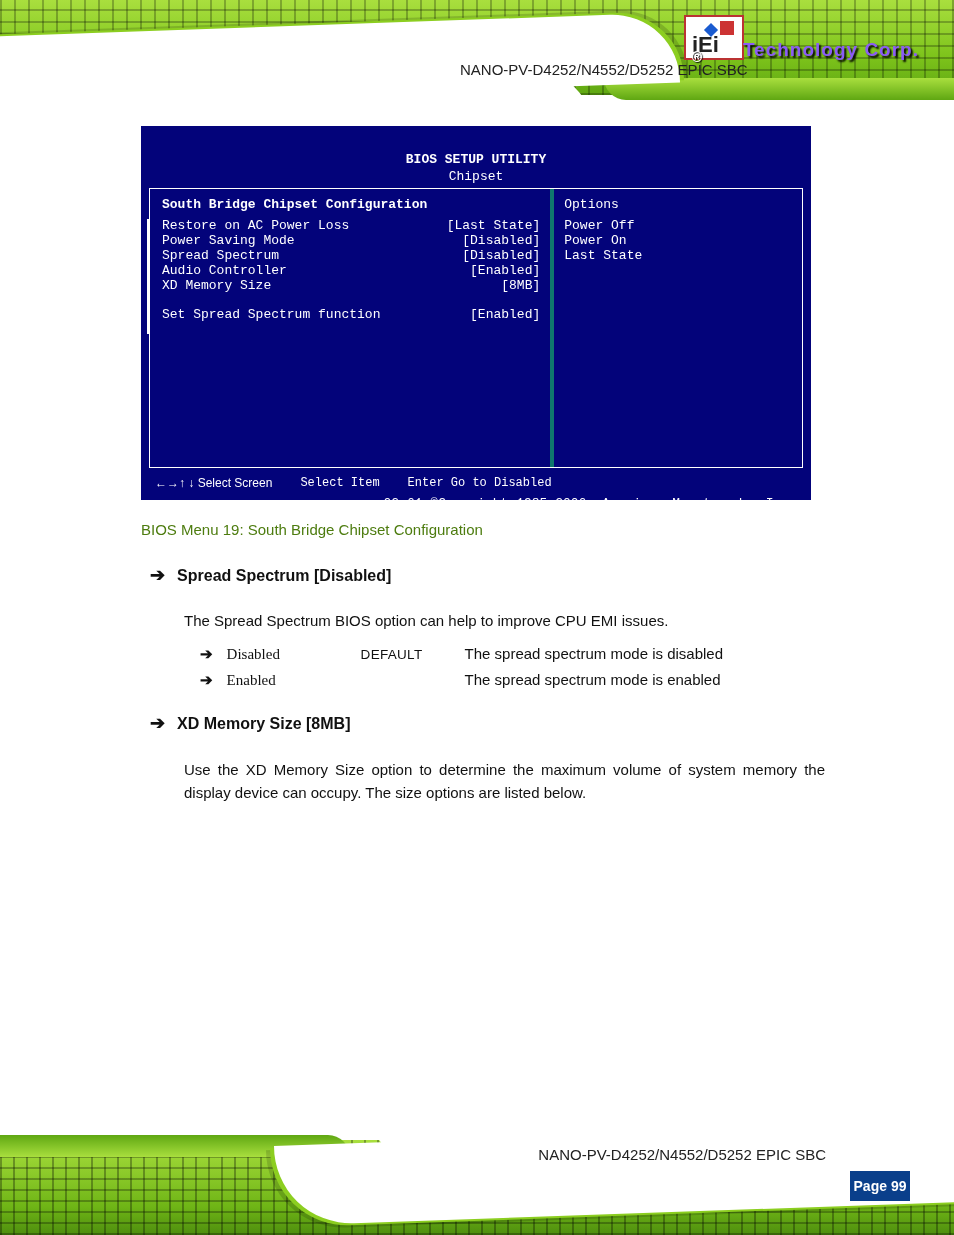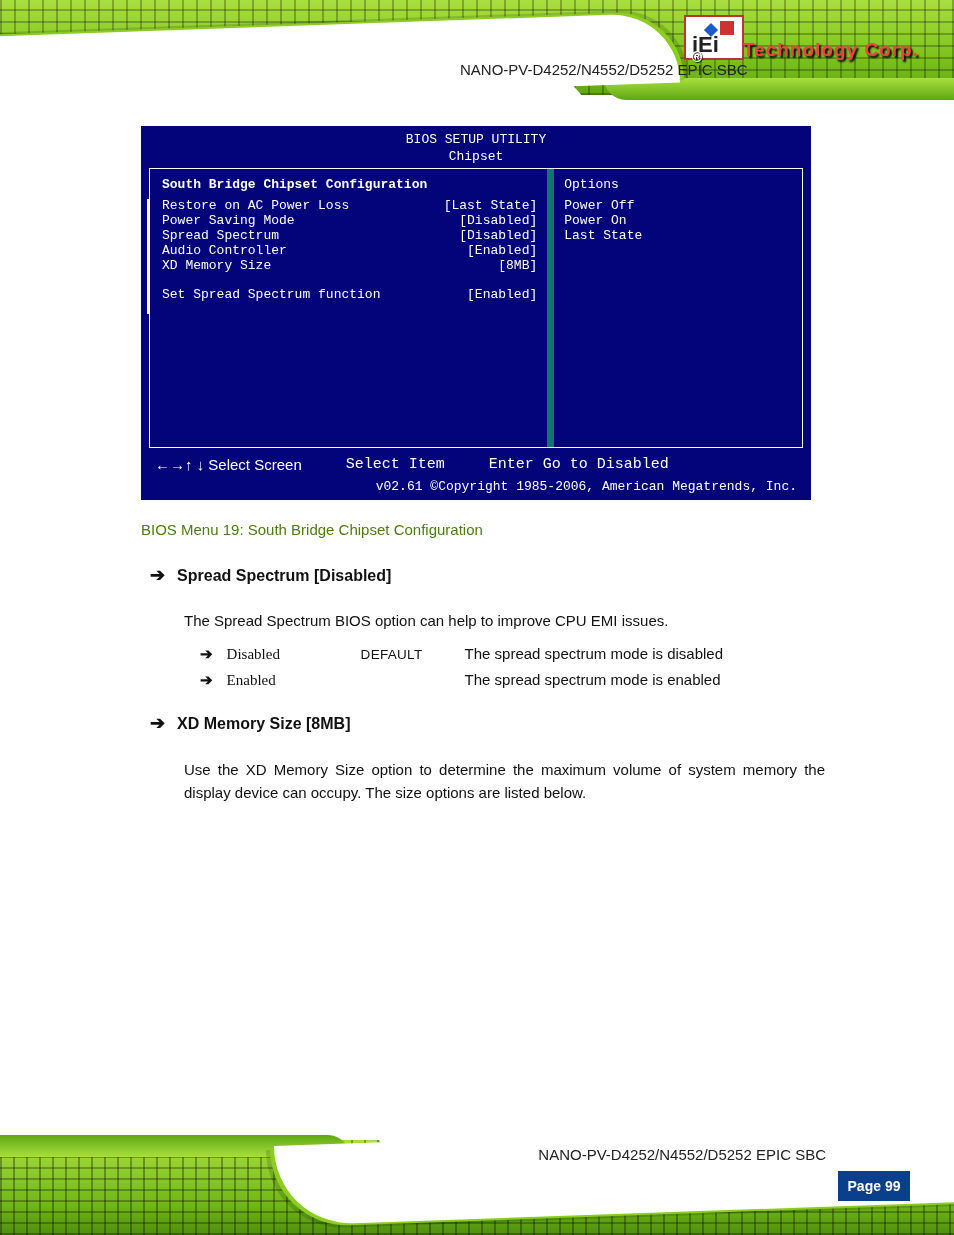--- a/index.html
+++ b/index.html
@@ -22,38 +22,38 @@
   .swoosh-white2 { position: absolute; top: 60px; left: -40px; width: 640px; height: 100px;
                    background: #fff; border-top-right-radius: 90px; }
   .logo-box { position: absolute; top: 15px; right: 210px; width: 60px; height: 45px;
               background: #fff; border: 2px solid #b33; }
   .logo-box .sq { position: absolute; width: 14px; height: 14px; }
   .logo-box .sq.r { background: #c33; top: 4px; left: 34px; }
   .logo-box .sq.b { background: #1a5bd0; top: 8px; left: 20px; transform: rotate(45deg); width: 10px; height: 10px; }
   .logo-box::before { content: "iEi"; position: absolute; left: 6px; bottom: 2px; font: 700 22px/1 Arial; color: #222; }
   .logo-r { position: absolute; top: 50px; right: 252px; font: 700 14px/1 Arial; color: #fff; text-shadow: 1px 1px 1px #000; }
   .logo-text { position: absolute; top: 40px; right: 35px; font: 700 19px/1 Arial;
-               color: #ef4444; letter-spacing: 1px; text-shadow: 2px 2px 2px #000; }
+               color: #8b5cf6; letter-spacing: 1px; text-shadow: 2px 2px 2px #000; }
   .product-label { position: absolute; top: 62px; left: 460px; font: 400 15px/1 Arial; color: #222; }
 
   
   .bios { position: absolute; top: 126px; left: 141px; width: 670px; height: 374px;
           background: #03037a; color: #fff; font-family: "Courier New", monospace; font-size: 13px; }
-  .bios-title { text-align: center; font-weight: 400; padding: 6px 0 2px; }
+  .bios-title { text-align: center; font-weight: 700; padding: 6px 0 2px; margin-top: 20px; }
   .bios-sub   { text-align: center; padding-bottom: 4px; }
   .bios-frame { position: relative; margin: 0 8px; height: 280px; border: 1px solid #fff; display: flex; }
-  .bios-left  { flex: 1 1 62%; border-right: 7px solid #0f766e; padding: 8px 10px 8px 12px; position: relative; }
+  .bios-left  { flex: 1 1 62%; border-right: 4px solid #0f766e; padding: 8px 10px 8px 12px; position: relative; }
   .bios-right { flex: 1 1 38%; padding: 8px 10px; }
   .bios-left .heading { font-weight: 700; margin-bottom: 6px; }
   .bios-row { display: flex; justify-content: space-between; }
   .bios-row .val { white-space: nowrap; }
   .bios-spacer { height: 14px; }
   .left-bar { position: absolute; left: -3px; top: 30px; width: 3px; height: 115px; background: #fff; }
   .bios-legend { padding: 8px 14px 10px; }
-  .bios-legend .row { display: flex; gap: 44px; white-space: nowrap; font-size: 15px; }
+  .bios-legend .row { display: flex; gap: 28px; white-space: nowrap; font-size: 12px; }
   .arrows { font-family: Arial, sans-serif; }
 
   .bios-caption { position: absolute; top: 520px; left: 141px; width: 670px;
                   font: 400 15px/1.3 Arial; color: #4d7c0f; }
 
   
   .body-section { position: absolute; top: 558px; left: 150px; width: 675px; color: #111; }
   .opt-block { margin-top: 6px; }
   .opt-head { display: flex; align-items: baseline; gap: 12px; margin: 8px 0 10px; }
   .big-arrow { font: 700 18px/1 Arial; }
@@ -79,21 +79,21 @@
              repeating-linear-gradient(90deg, rgba(0,0,0,.3) 0 2px, transparent 2px 13px),
              linear-gradient(180deg, #a9df3e 0%, #6fb516 70%, #4e8e0e 100%);
   }
   .pcb-b::before { content: ""; position: absolute; left: 0; bottom: 78px; width: 350px; height: 22px;
                    background: linear-gradient(0deg, #a9df3e, #5fa712); border-top-right-radius: 50px; }
   .swoosh-white-b { position: absolute; bottom: 22px; right: -60px; width: 740px; height: 80px;
                     background: #fff; border-bottom-left-radius: 90px; transform: skewY(-2deg);
                     box-shadow: -4px 2px 0 0 #8cce20, -8px 4px 0 0 rgba(0,0,0,.15); }
   .swoosh-white-b2 { position: absolute; bottom: 55px; right: -60px; width: 650px; height: 120px;
                      background: #fff; border-bottom-left-radius: 90px; }
-  .page-num-box { position: absolute; bottom: 34px; right: 44px; width: 72px; height: 30px;
+  .page-num-box { position: absolute; bottom: 34px; right: 44px; width: 60px; height: 30px;
                   background: #0a3f8b; color: #fff; font: 700 14px/30px Arial; text-align: center; }
   .footer-label { position: absolute; bottom: 73px; right: 128px; font: 400 15px/1 Arial; color: #222; }
 </style>
 </head>
 <body>
 
 <div class="page">
 
   <div class="top-banner">
     <div class="pcb"></div>

